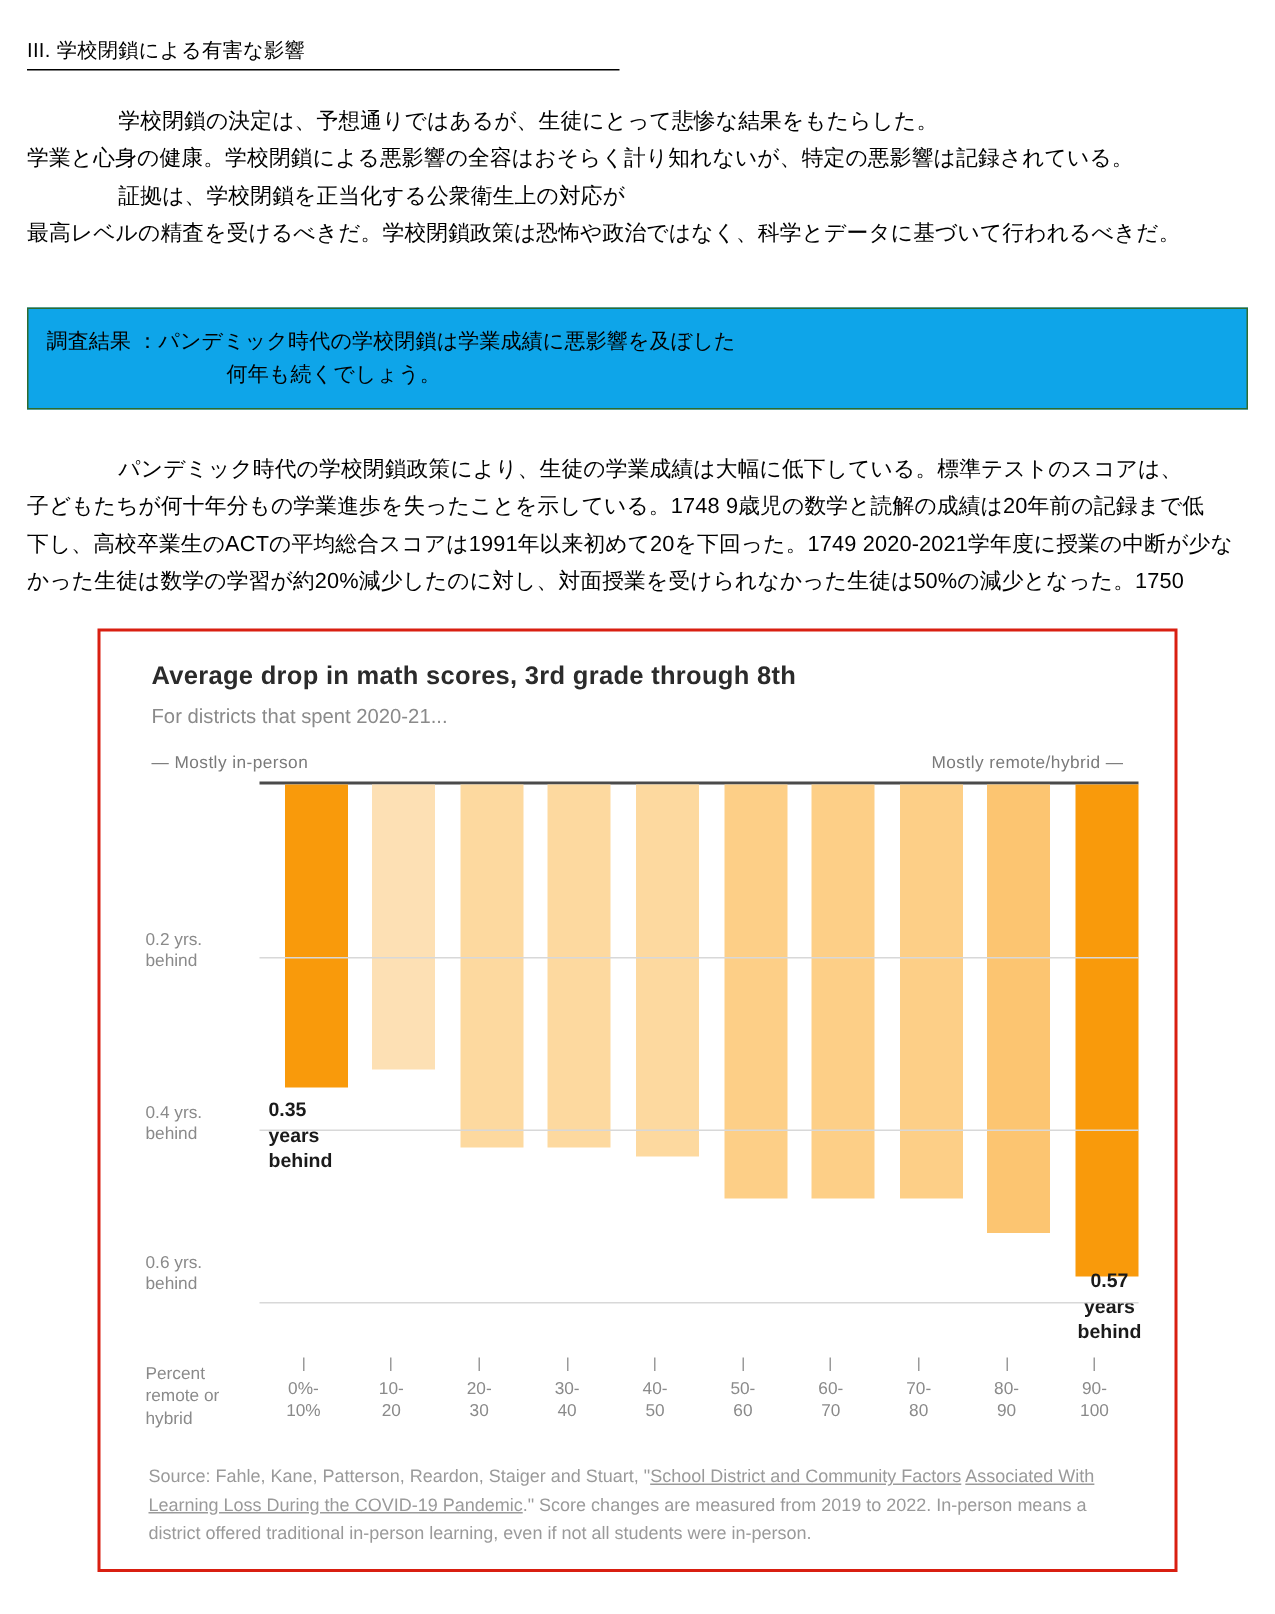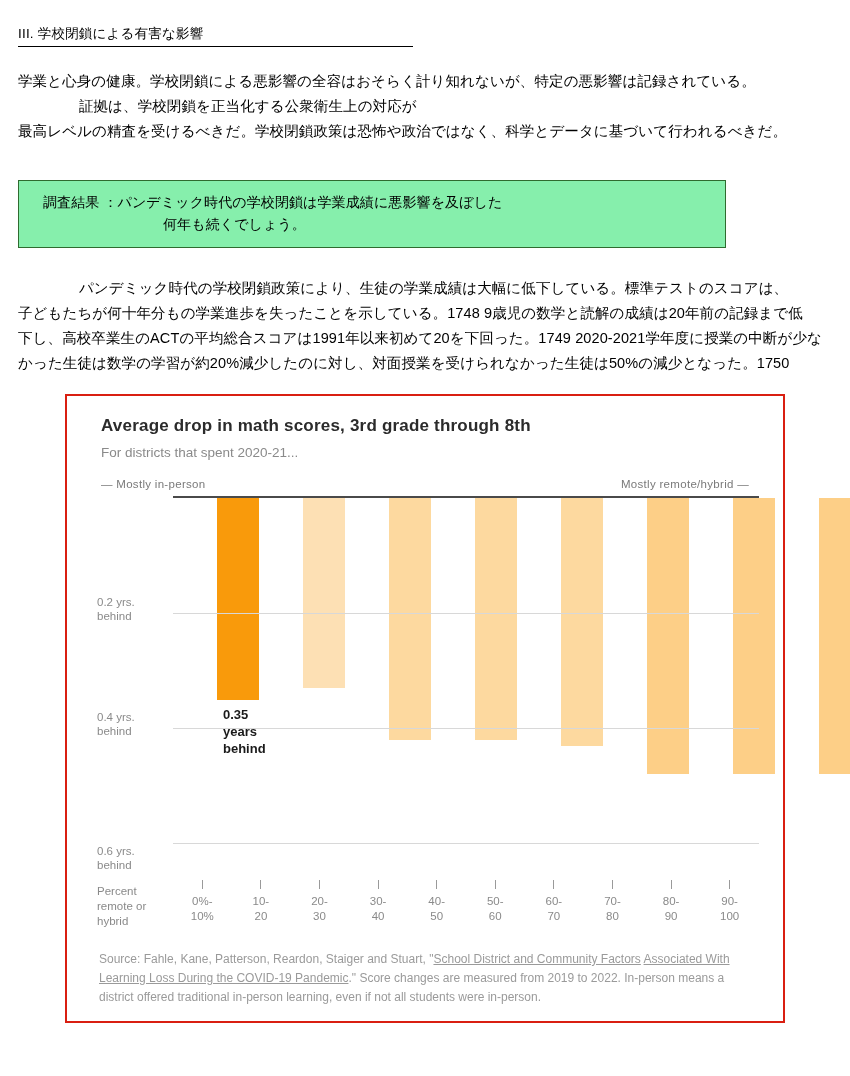--- a/index.html
+++ b/index.html
@@ -50,24 +50,24 @@
     margin-top: 0;
   }
   .indent {
     text-indent: 4.2em;
   }
 
   
   .callout {
     margin-top: 36px;
     border: 1px solid #2f6b2f;
-    background: #86efac;
+    background: #0ea5e9;
     box-sizing: border-box;
-    padding: 10px 12px 12px 24px;
-    width: 708px;
+    padding: 10px 12px 12px 12px;
+    width: 814px;
   }
   .callout-line {
     font-size: 14px;
     line-height: 22px;
     letter-spacing: 0.1px;
   }
   .callout-line.second {
     padding-left: 120px;
   }
 
@@ -149,21 +149,20 @@
     display: flex;
     align-items: flex-start;
     justify-content: space-between;
   }
   .bar-slot {
     position: relative;
     flex: 1 1 0;
     height: 100%;
     display: flex;
     justify-content: flex-end;
-    margin-left: 44px;
   }
   .bar {
     width: 42px;
     align-self: flex-start;
   }
   .bar-annot {
     position: absolute;
     font-size: 13px;
     font-weight: bold;
     color: #1a1a1a;
@@ -228,20 +227,21 @@
   }
 </style>
 </head>
 <body>
 
 <div class="page">
 
   <div class="section-heading">III. 学校閉鎖による有害な影響</div>
 
   <div class="body-block">
+    <p class="para indent">学校閉鎖の決定は、予想通りではあるが、生徒にとって悲惨な結果をもたらした。</p>
     <p class="para">学業と心身の健康。学校閉鎖による悪影響の全容はおそらく計り知れないが、特定の悪影響は記録されている。</p>
     <p class="para indent">証拠は、学校閉鎖を正当化する公衆衛生上の対応が</p>
     <p class="para">最高レベルの精査を受けるべきだ。学校閉鎖政策は恐怖や政治ではなく、科学とデータに基づいて行われるべきだ。</p>
   </div>
 
   <div class="callout">
     <div class="callout-line">調査結果 ：パンデミック時代の学校閉鎖は学業成績に悪影響を及ぼした</div>
     <div class="callout-line second">何年も続くでしょう。</div>
   </div>
 
@@ -258,21 +258,21 @@
 
     <div class="chart-axis-labels">
       <span>— Mostly in-person</span>
       <span>Mostly remote/hybrid —</span>
     </div>
 
     <div class="plot-wrap">
       <div class="plot-left" id="ytick-host">
           <div class="ytick" style="top: 99.1515px;">0.2 yrs.<br>behind</div>
           <div class="ytick" style="top: 214.303px;">0.4 yrs.<br>behind</div>
-          <div class="ytick" style="top: 348px;">0.6 yrs.<br>behind</div>
+          <div class="ytick" style="top: 314px;">0.6 yrs.<br>behind</div>
         </div>
       <div class="plot-area" id="plot-area">
         <div class="bars" id="bars-host">
             <div class="bar-slot">
               <div class="bar" style="height: 201.515px; background: rgb(249, 154, 11);"></div>
               <div class="bar-annot first" style="top: 207.515px;">0.35<br>years<br>behind</div>
             </div>
             <div class="bar-slot">
               <div class="bar" style="height: 190px; background: rgb(253, 224, 180);"></div>
             </div>

